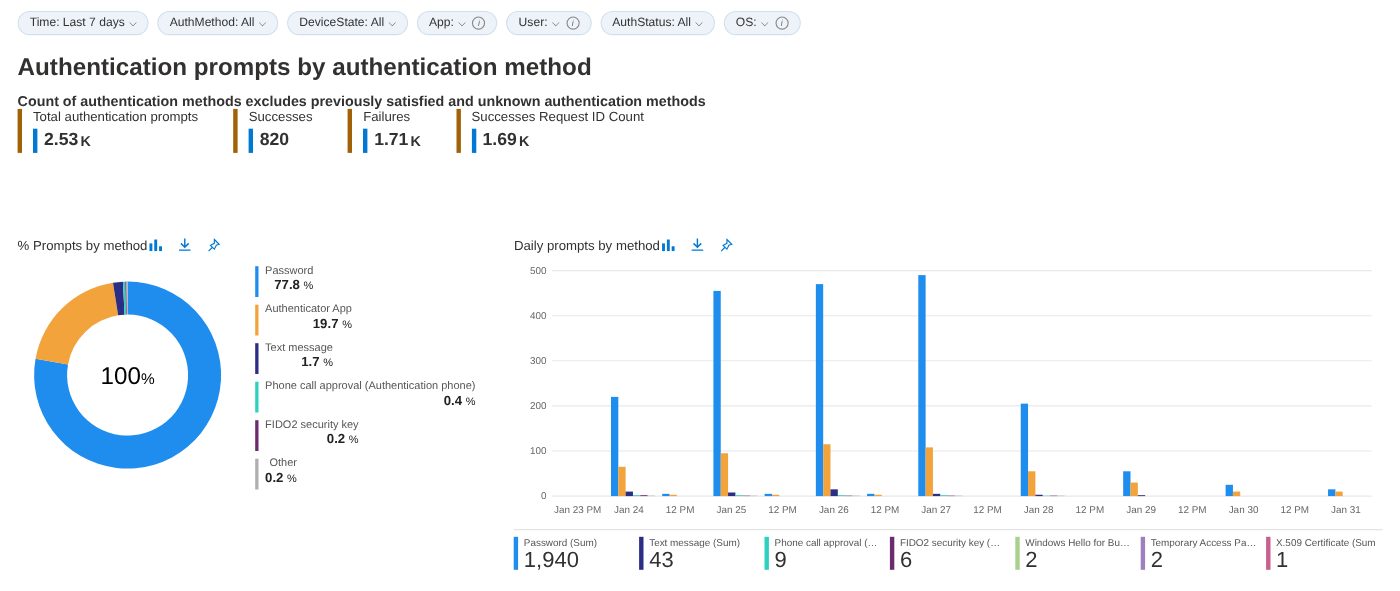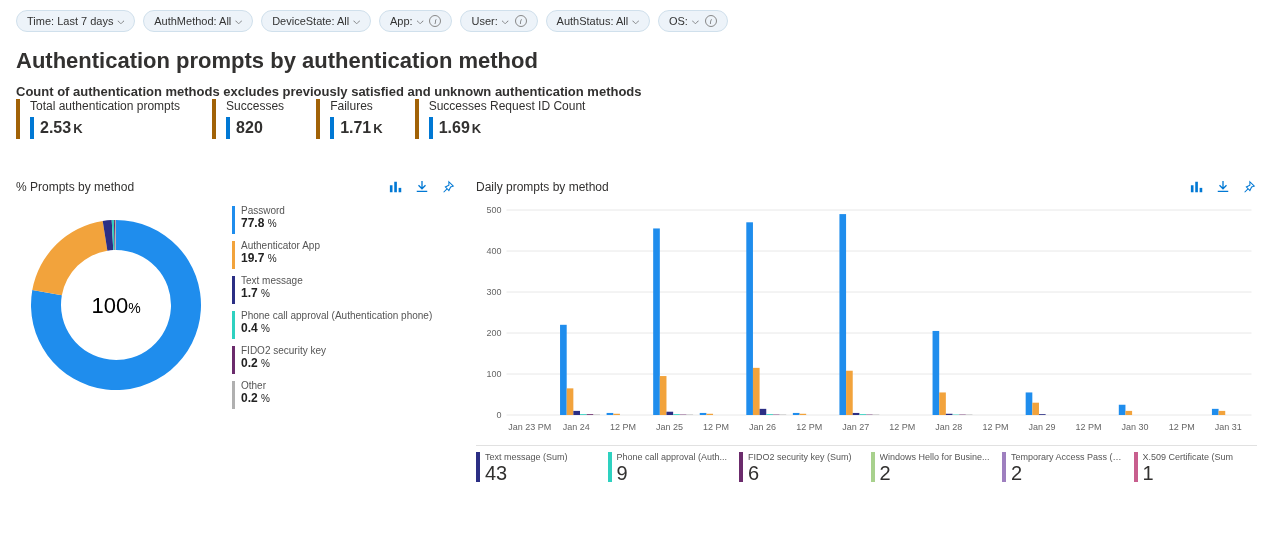--- a/index.html
+++ b/index.html
@@ -17,31 +17,31 @@
   .kpi { border-left: 4px solid #a16207; padding-left: 10px; }
   .kpi .label { font-size: 12px; color: #323130; margin-bottom: 4px; }
   .kpi .value-wrap { display: flex; align-items: center; }
   .kpi .bar { width: 4px; height: 22px; background: #0078d4; margin-right: 6px; }
   .kpi .value { font-size: 16px; font-weight: 600; }
   .kpi .suffix { font-size: 13px; font-weight: 600; margin-left: 2px; }
   
   .panels { display: flex; gap: 20px; }
   .panel-left { width: 440px; }
   .panel-right { flex: 1; }
-  .panel-header { display: flex; justify-content: space-between; align-items: center; margin-bottom: 10px; }
+  .panel-header { display: flex; align-items: center; margin-bottom: 10px; margin-top: 36px; }
   .panel-title { font-size: 12px; color: #323130; }
   .panel-actions { display: flex; gap: 10px; }
   .icon-btn { width: 16px; height: 16px; cursor: pointer; color: #0078d4; display: flex; align-items: center; justify-content: center; }
   
   .donut-wrap { display: flex; gap: 16px; align-items: flex-start; }
   .donut-svg { flex-shrink: 0; }
   .donut-center { font-size: 22px; font-weight: 400; }
   .donut-center .pct { font-size: 14px; }
   .legend { display: flex; flex-direction: column; gap: 6px; font-size: 11px; }
-  .legend-item { display: flex; align-items: flex-start; gap: 6px; }
+  .legend-item { display: flex; align-items: flex-start; gap: 6px; text-align: right; }
   .legend-swatch { width: 3px; height: 28px; flex-shrink: 0; margin-top: 1px; }
   .legend-text .lname { font-size: 10px; color: #555; }
   .legend-text .lval { font-size: 12px; font-weight: 600; color: #222; }
   .legend-text .lpct { font-size: 10px; font-weight: 400; }
   
   .barchart { position: relative; height: 230px; margin-bottom: 10px; }
   .barchart svg { width: 100%; height: 100%; }
   .gridline { stroke: #e8e8e8; stroke-width: 1; }
   .axis-label { font-size: 9px; fill: #666; }
   
@@ -303,20 +303,27 @@
           <rect x="648.9486607142857" y="205.9" width="6.651785714285714" height="4.1" fill="#f2a33c"></rect>
           <text class="axis-label" x="658.59375" y="225" text-anchor="middle">Jan 30</text>
           <text class="axis-label" x="705.15625" y="225" text-anchor="middle">12 PM</text>
           <rect x="735.421875" y="203.85" width="6.651785714285714" height="6.1499999999999995" fill="#1f8ded"></rect>
           <rect x="742.0736607142857" y="205.9" width="6.651785714285714" height="4.1" fill="#f2a33c"></rect>
           <text class="axis-label" x="751.71875" y="225" text-anchor="middle">Jan 31</text>
         </svg>
     </div>
     <div class="method-totals" id="method-totals">
         <div class="mt-item">
+          <div class="mt-bar" style="background:#1f8ded"></div>
+          <div class="mt-text">
+            <div class="mt-label">Password (Sum)</div>
+            <div class="mt-val">1,940</div>
+          </div>
+        </div>
+        <div class="mt-item">
           <div class="mt-bar" style="background:#2b2e84"></div>
           <div class="mt-text">
             <div class="mt-label">Text message (Sum)</div>
             <div class="mt-val">43</div>
           </div>
         </div>
         <div class="mt-item">
           <div class="mt-bar" style="background:#2ed1c0"></div>
           <div class="mt-text">
             <div class="mt-label">Phone call approval (Auth...</div>

